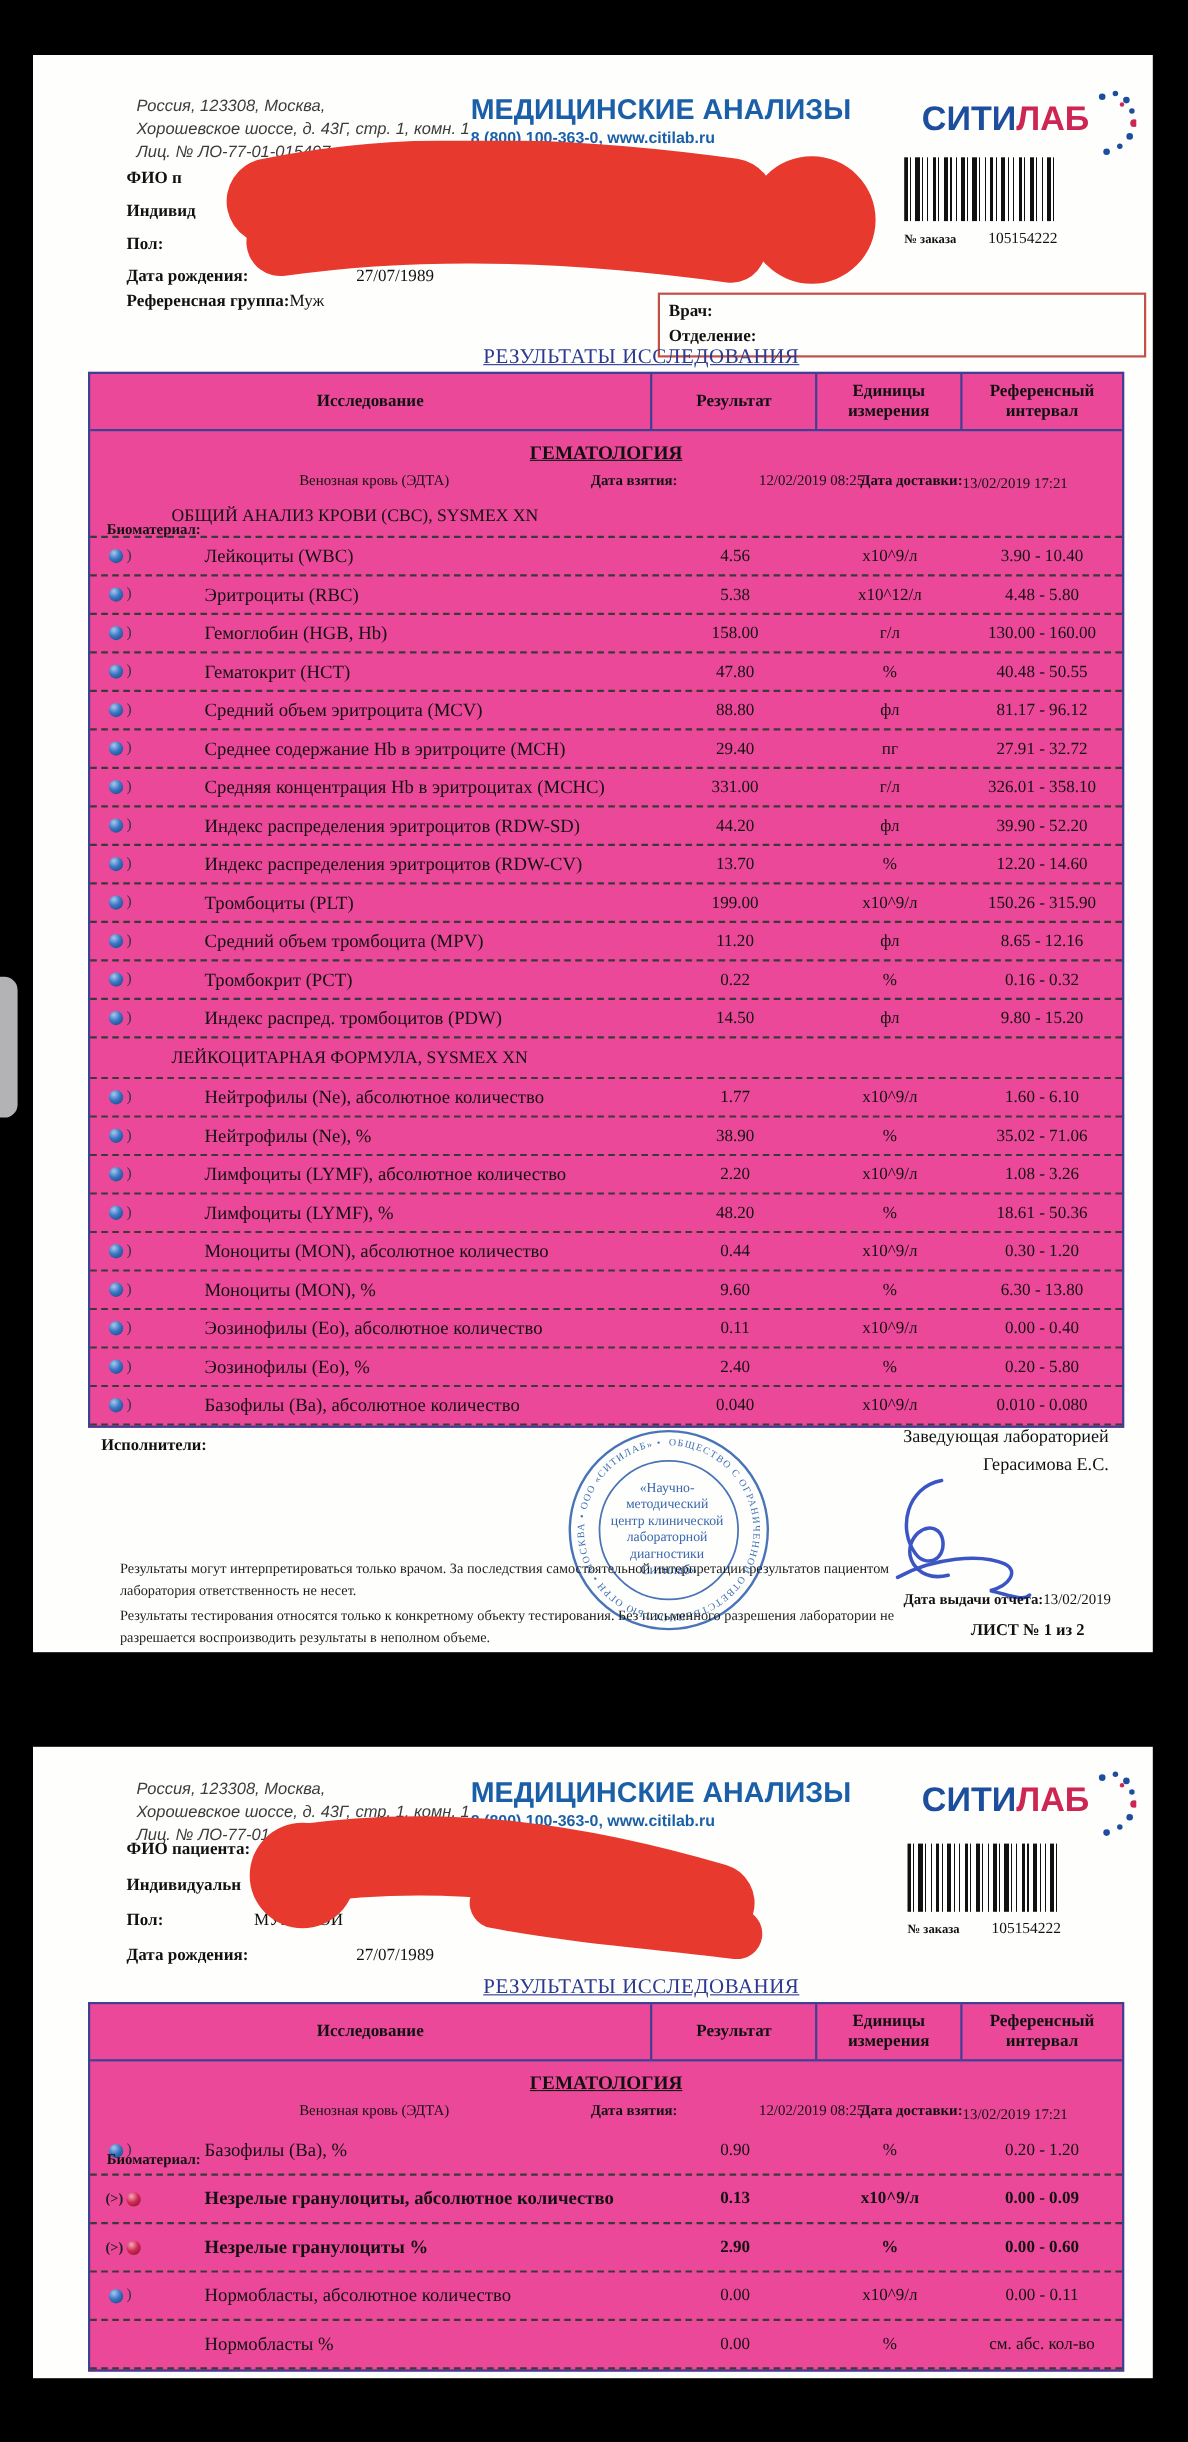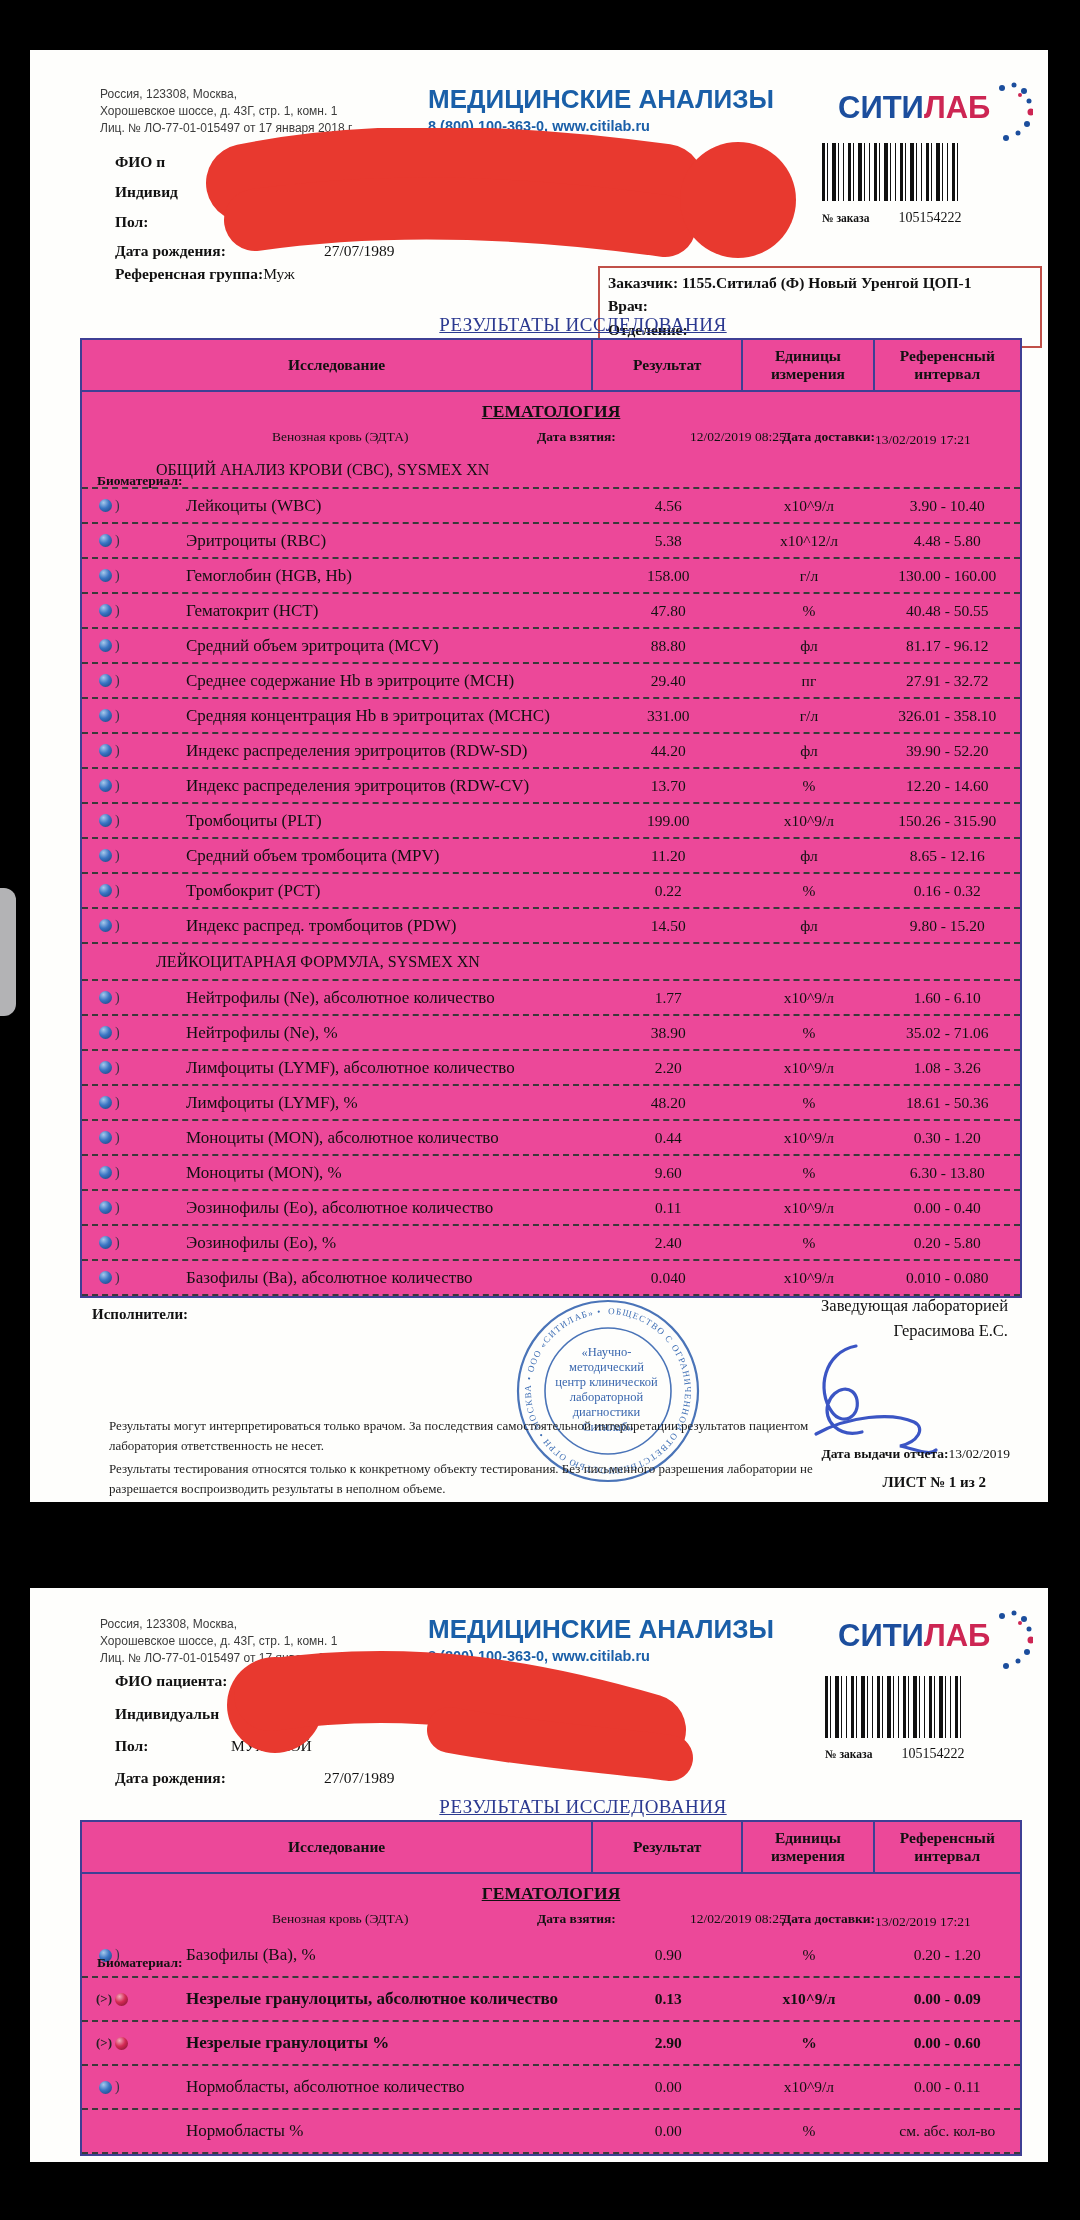--- a/index.html
+++ b/index.html
@@ -3,22 +3,22 @@
 <meta charset="utf-8">
 <style>
   html,body{margin:0;padding:0;background:#000;}
   body{width:1080px;height:2220px;position:relative;overflow:hidden;
        font-family:"Liberation Serif",serif;color:#111;}
   .page{position:absolute;left:30px;width:1018px;background:#fefefc;}
   .p1{top:50px;height:1452px;}
   .p2{top:1588px;height:574px;}
 
   
-  .addr{position:absolute;left:70px;top:36px;font-family:"Liberation Sans",sans-serif;
-        font-size:12px;color:#3c3c3c;line-height:1.4;}
+  .addr{position:absolute;left:94px;top:36px;font-family:"Liberation Sans",sans-serif;
+        font-size:15px;color:#3c3c3c;line-height:1.4;font-style:italic;}
   .doc-title{position:absolute;left:398px;top:34px;width:360px;color:#1a5fa8;
         font-family:"Liberation Sans",sans-serif;}
   .doc-title .t1{font-size:26px;font-weight:bold;}
   .doc-title .t2{font-size:14.5px;font-weight:bold;margin-top:3px;}
   .brand{position:absolute;left:788px;top:40px;font-family:"Liberation Sans",sans-serif;
         font-weight:bold;font-size:31px;display:flex;align-items:flex-start;margin-left:20px;}
   .brand .b1{color:#1c4e9d;} .brand .b2{color:#cd2653;}
   .brand svg{margin-left:3px;margin-top:-8px;}
   .barcode{position:absolute;width:138px;height:58px;
      background:repeating-linear-gradient(90deg,#111 0 3px,#fff 3px 5px,#111 5px 6px,#fff 6px 10px,
@@ -143,21 +143,20 @@
     <span class="lb">Референсная группа:</span><span>Муж</span>
   </div>
 
   <svg class="blob" style="left:165px;top:78px;" width="630" height="146" viewBox="0 0 630 146">
     <path d="M50 55 C 180 28, 330 36, 470 55" stroke="#e8392f" stroke-width="78" fill="none" stroke-linecap="round"></path>
     <path d="M60 92 C 200 72, 340 80, 470 98" stroke="#e8392f" stroke-width="62" fill="none" stroke-linecap="round"></path>
     <circle cx="543" cy="72" r="58" fill="#e8392f"></circle>
   </svg>
 
   <div class="client-box">
-    <div>Заказчик: 1155.Ситилаб (Ф) Новый Уренгой ЦОП-1</div>
     <div>Врач:</div>
     <div>Отделение:</div>
   </div>
 
   <div class="results-title" style="top:264px;">РЕЗУЛЬТАТЫ ИССЛЕДОВАНИЯ</div>
 
   <div class="rtable" style="top:288px;">
     <div class="thead">
       <div class="c1">Исследование</div>
       <div class="c2">Результат</div>

